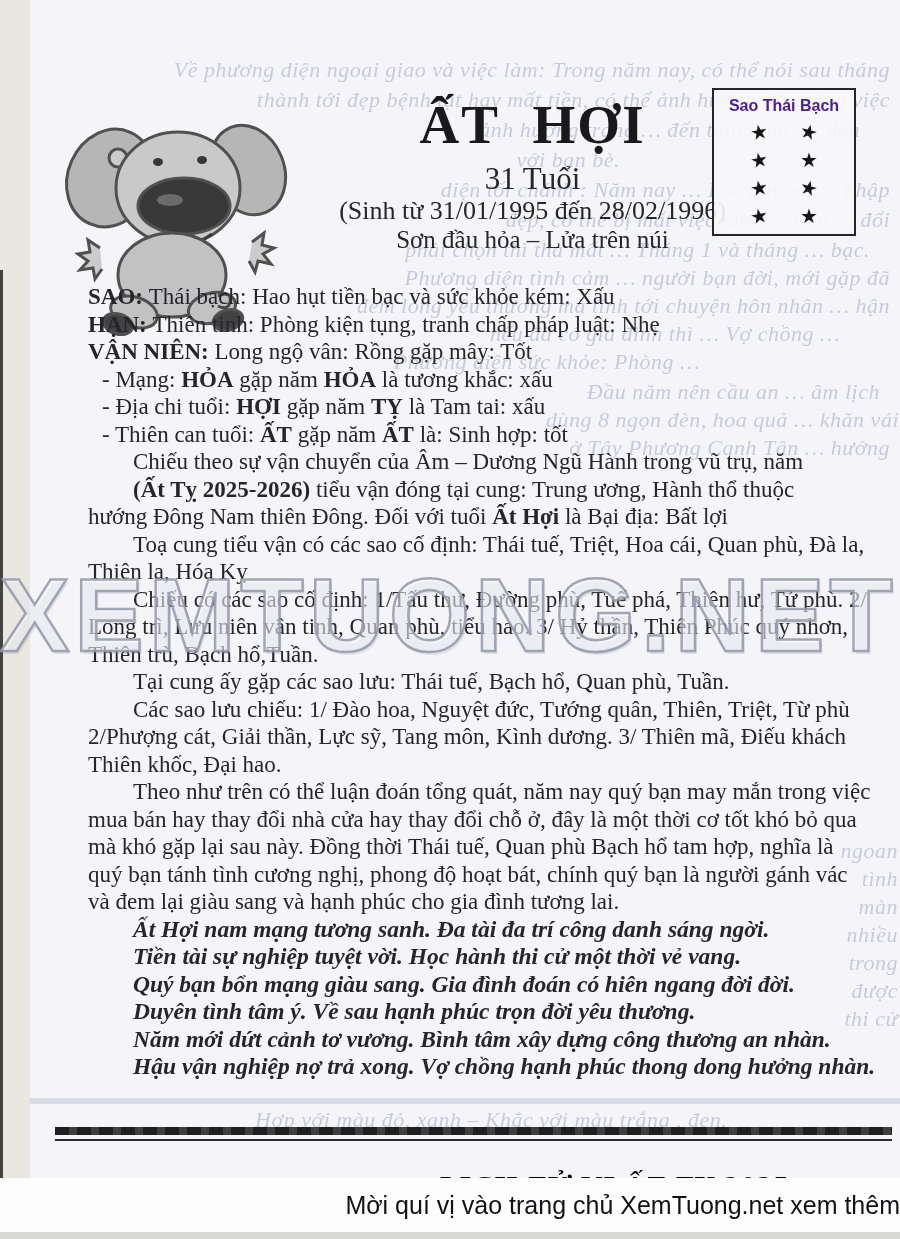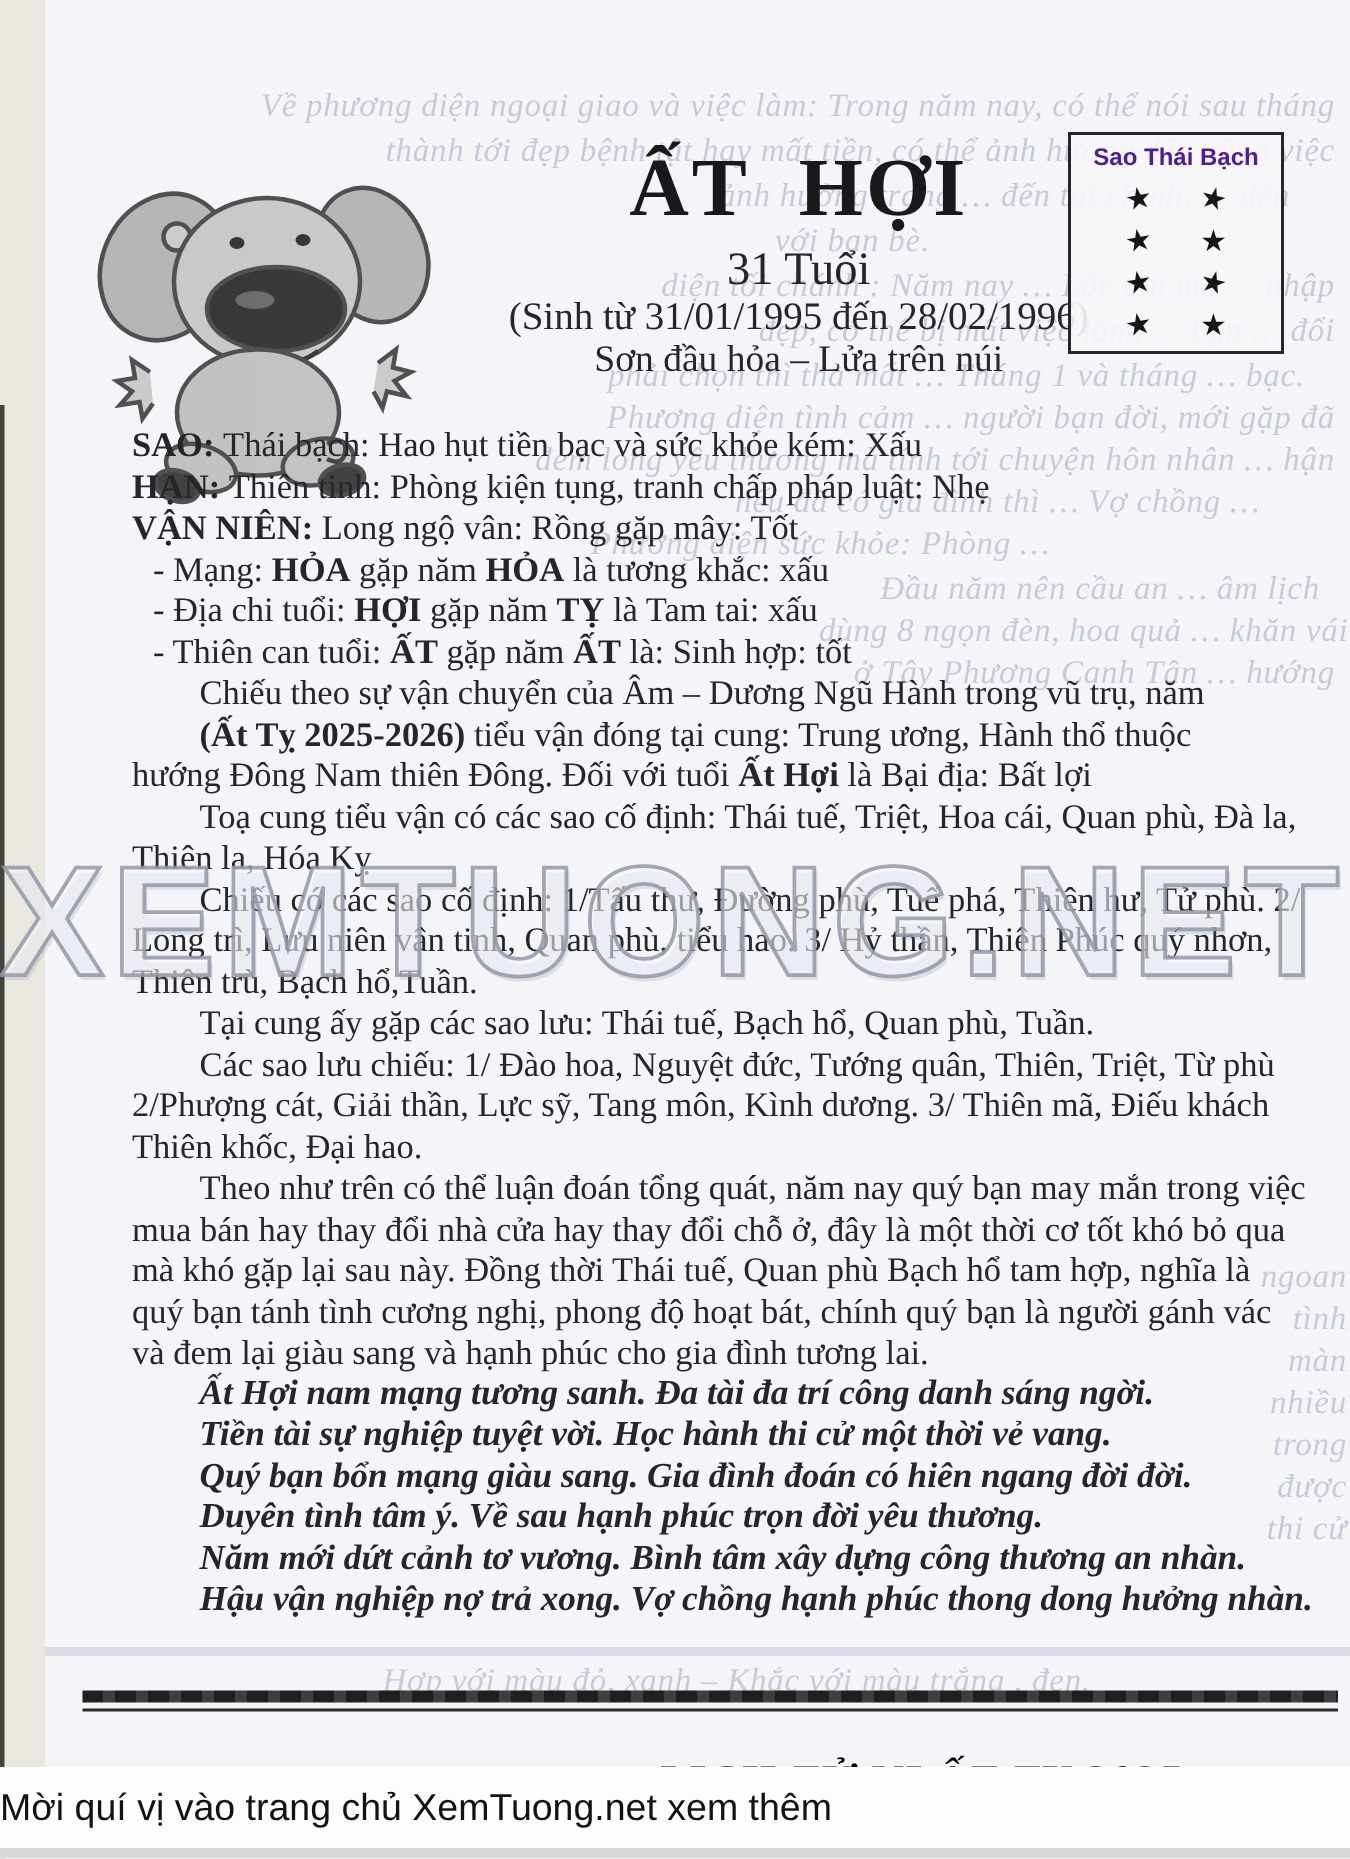--- a/index.html
+++ b/index.html
@@ -45,21 +45,21 @@
              font-size:104px;letter-spacing:5px;white-space:nowrap;
              color:rgba(250,250,253,.52);-webkit-text-stroke:2.5px var(--wm-outline,rgba(146,152,168,.85));
              text-shadow:2px 3px 0 rgba(120,126,140,.18);}
   
   .rule-thick{position:absolute;top:1127px;left:55px;right:8px;height:8px;z-index:2;
               background:repeating-linear-gradient(90deg,#1f1f1f 0 14px,#3e3e3e 14px 22px);}
   .rule-thin{position:absolute;top:1139px;left:55px;right:8px;height:2px;background:#2b2b2b;z-index:2;}
   .footer-title{position:absolute;top:1170px;right:112px;z-index:2;font-weight:bold;font-style:italic;
                 font-size:31px;letter-spacing:1px;color:#000000;}
   .bottom-bar{position:absolute;top:1178px;left:0;right:0;height:54px;background:#fdfdfd;z-index:6;
-              display:flex;align-items:center;justify-content:flex-start;
+              display:flex;align-items:center;justify-content:flex-end;
               font-family:"Liberation Sans","DejaVu Sans",sans-serif;font-size:25px;color:#121214;}
 </style>
 </head>
 <body>
 
 <div class="page">
 
   <div class="bleed">
       <div class="bleed-line" style="top: 57px; right: 10px;">Về phương diện ngoại giao và việc làm: Trong năm nay, có thể nói sau tháng</div>
       <div class="bleed-line" style="top: 87px; right: 10px;">thành tới đẹp bệnh tật hay mất tiền, có thể ảnh hưởng đến công việc</div>

